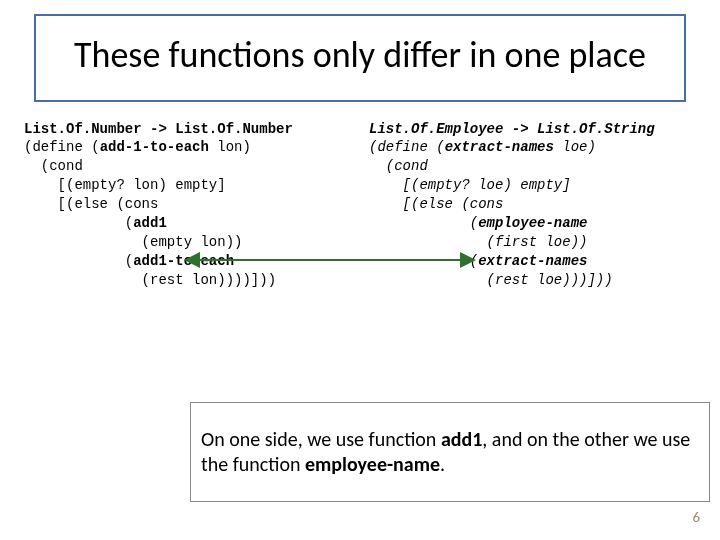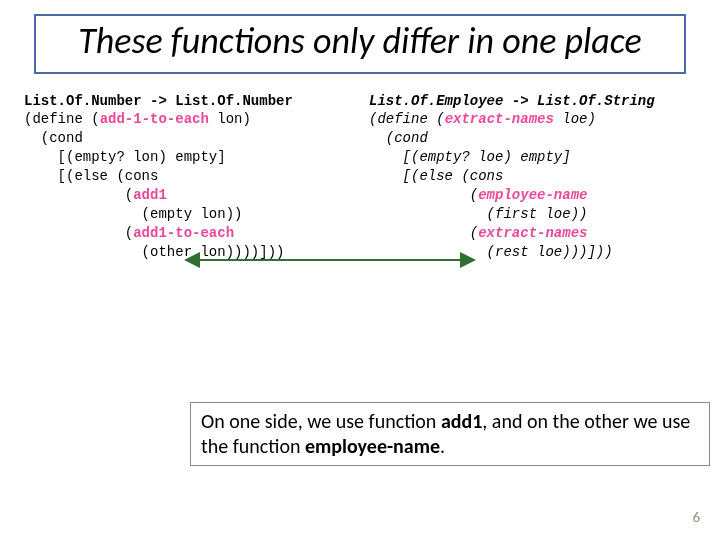--- a/index.html
+++ b/index.html
@@ -12,52 +12,51 @@
     position: relative;
     overflow: hidden;
   }
   .title-box {
     margin: 14px 34px 0 34px;
     border: 2px solid #4a6da8;
     padding: 6px 10px 10px 10px;
     text-align: center;
   }
   .title-box h1 {
-    margin: 0;
+    margin: 14px;
     font-size: 36px;
     font-weight: 400;
     color: #000;
     line-height: 1.1;
-    font-style: italic;
   }
   .code-cols {
     display: flex;
     margin: 18px 20px 0 20px;
     position: relative;
   }
   .col {
     flex: 1;
     font-family: Consolas, "Courier New", monospace;
     font-size: 14px;
     line-height: 1.35;
     white-space: pre;
     color: #000;
   }
   .col-left { padding-left: 4px; }
   .col-right { padding-left: 14px; font-style: italic; }
   .sig { font-weight: 700; margin-top: 45px; }
-  .fn { color: #ec4899; font-weight: 700; }
+  .fn { color: #000000; font-weight: 700; }
   .note-box {
     position: absolute;
     left: 190px;
     top: 402px;
     width: 498px;
     border: 1px solid #888;
     background: #fff;
-    padding: 6px 10px;
+    padding: 24px 10px;
     font-size: 20px;
     line-height: 1.25;
   }
   .note-box b { font-weight: 700; }
   .page-num {
     position: absolute;
     right: 20px;
     bottom: 14px;
     font-size: 15px;
     color: #9b8a73;
@@ -76,21 +75,21 @@
 
 <div class="code-cols">
   <div class="col col-left"><span class="sig">List.Of.Number -&gt; List.Of.Number</span>
 <span>(define (</span><span class="fn">add-1-to-each</span><span> lon)</span>
 <span>  (cond</span>
 <span>    [(empty? lon) empty]</span>
 <span>    [(else (cons</span>
 <span>            (</span><span class="fn">add1</span>
 <span>              (empty lon))</span>
 <span>            (</span><span class="fn">add1-to-each</span>
-<span>              (other lon))))]))</span></div>
+<span>              (rest lon))))]))</span></div>
   <div class="col col-right"><span class="sig">List.Of.Employee -&gt; List.Of.String</span>
 <span>(define (</span><span class="fn">extract-names</span><span> loe)</span>
 <span>  (cond</span>
 <span>    [(empty? loe) empty]</span>
 <span>    [(else (cons</span>
 <span>            (</span><span class="fn">employee-name</span>
 <span>              (first loe))</span>
 <span>            (</span><span class="fn">extract-names</span>
 <span>              (rest loe)))]))</span></div>
 </div>

